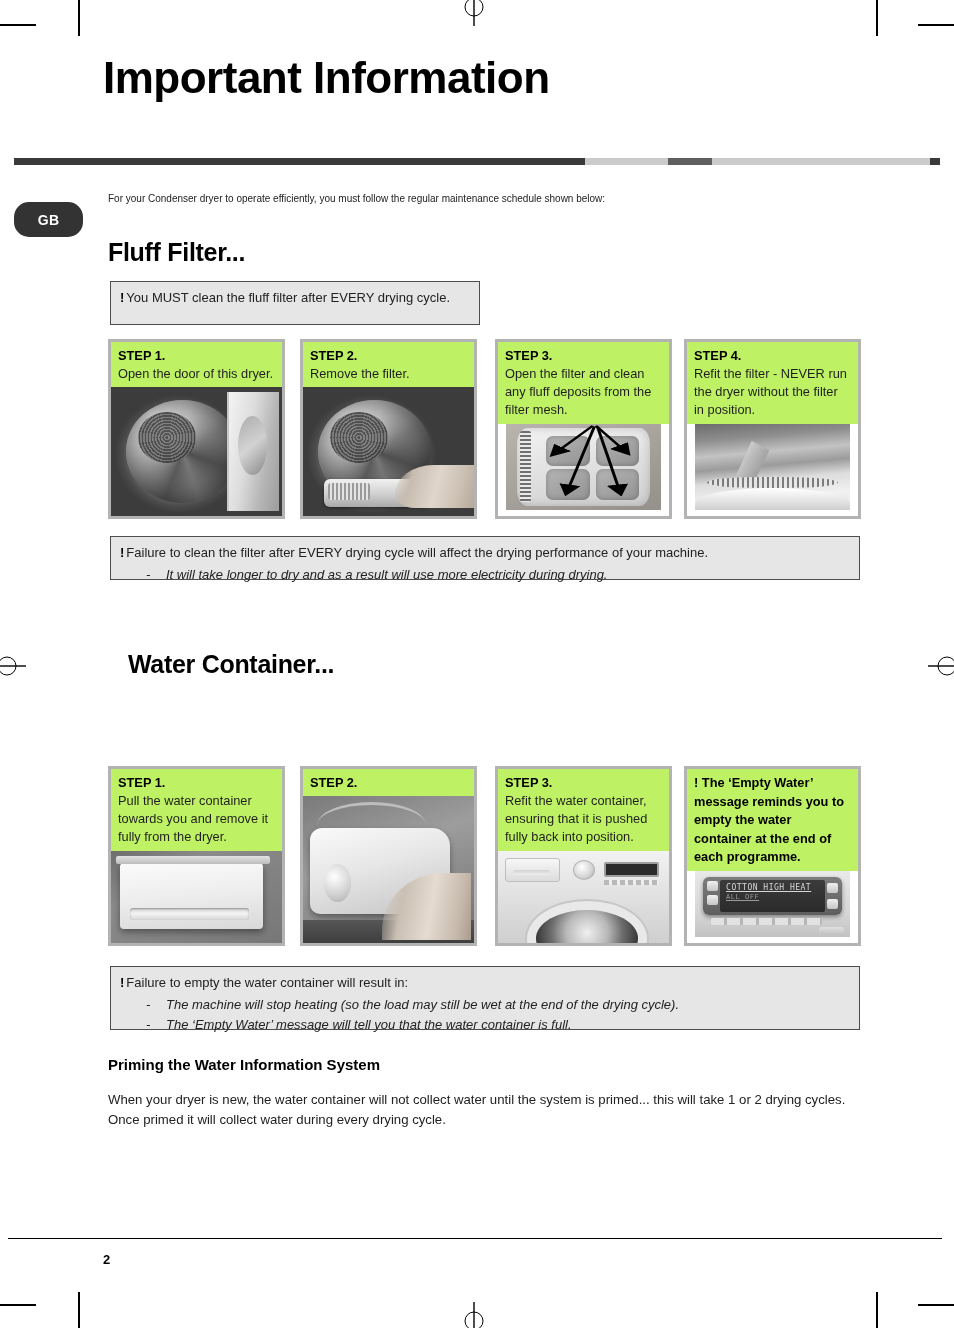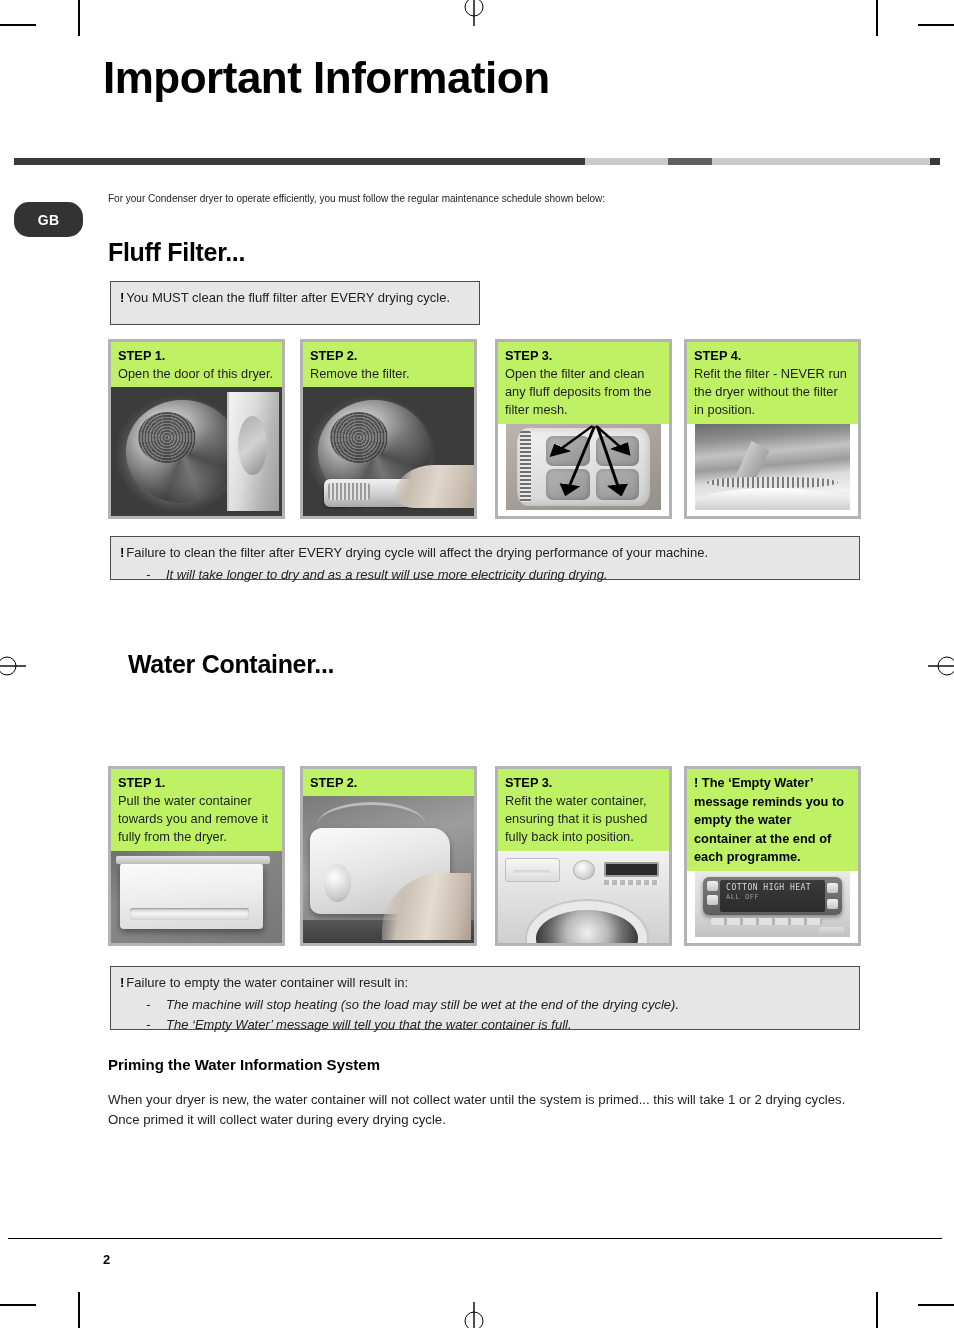--- a/index.html
+++ b/index.html
@@ -438,20 +438,21 @@
     border-radius: 2px;
     overflow: hidden;
   }
   .ph-lcd .lcd-line1, .ph-lcd .lcd-line2 {
     position: absolute;
     left: 6%;
     color: #d7d7d7;
     font-family: "DejaVu Sans Mono", monospace;
     white-space: nowrap;
     letter-spacing: 0.5px;
+    text-decoration: underline;
   }
   .ph-lcd .lcd-line1 { top: 10%; font-size: 8px; }
   .ph-lcd .lcd-line2 { top: 40%; font-size: 7px; color: #9a9a9a; }
   .ph-lcd .sidebtn {
     position: absolute;
     width: 7%; height: 15%;
     background: linear-gradient(180deg, #efefef, #c6c6c6);
     border-radius: 2px;
   }
   .ph-lcd .btnstrip {

